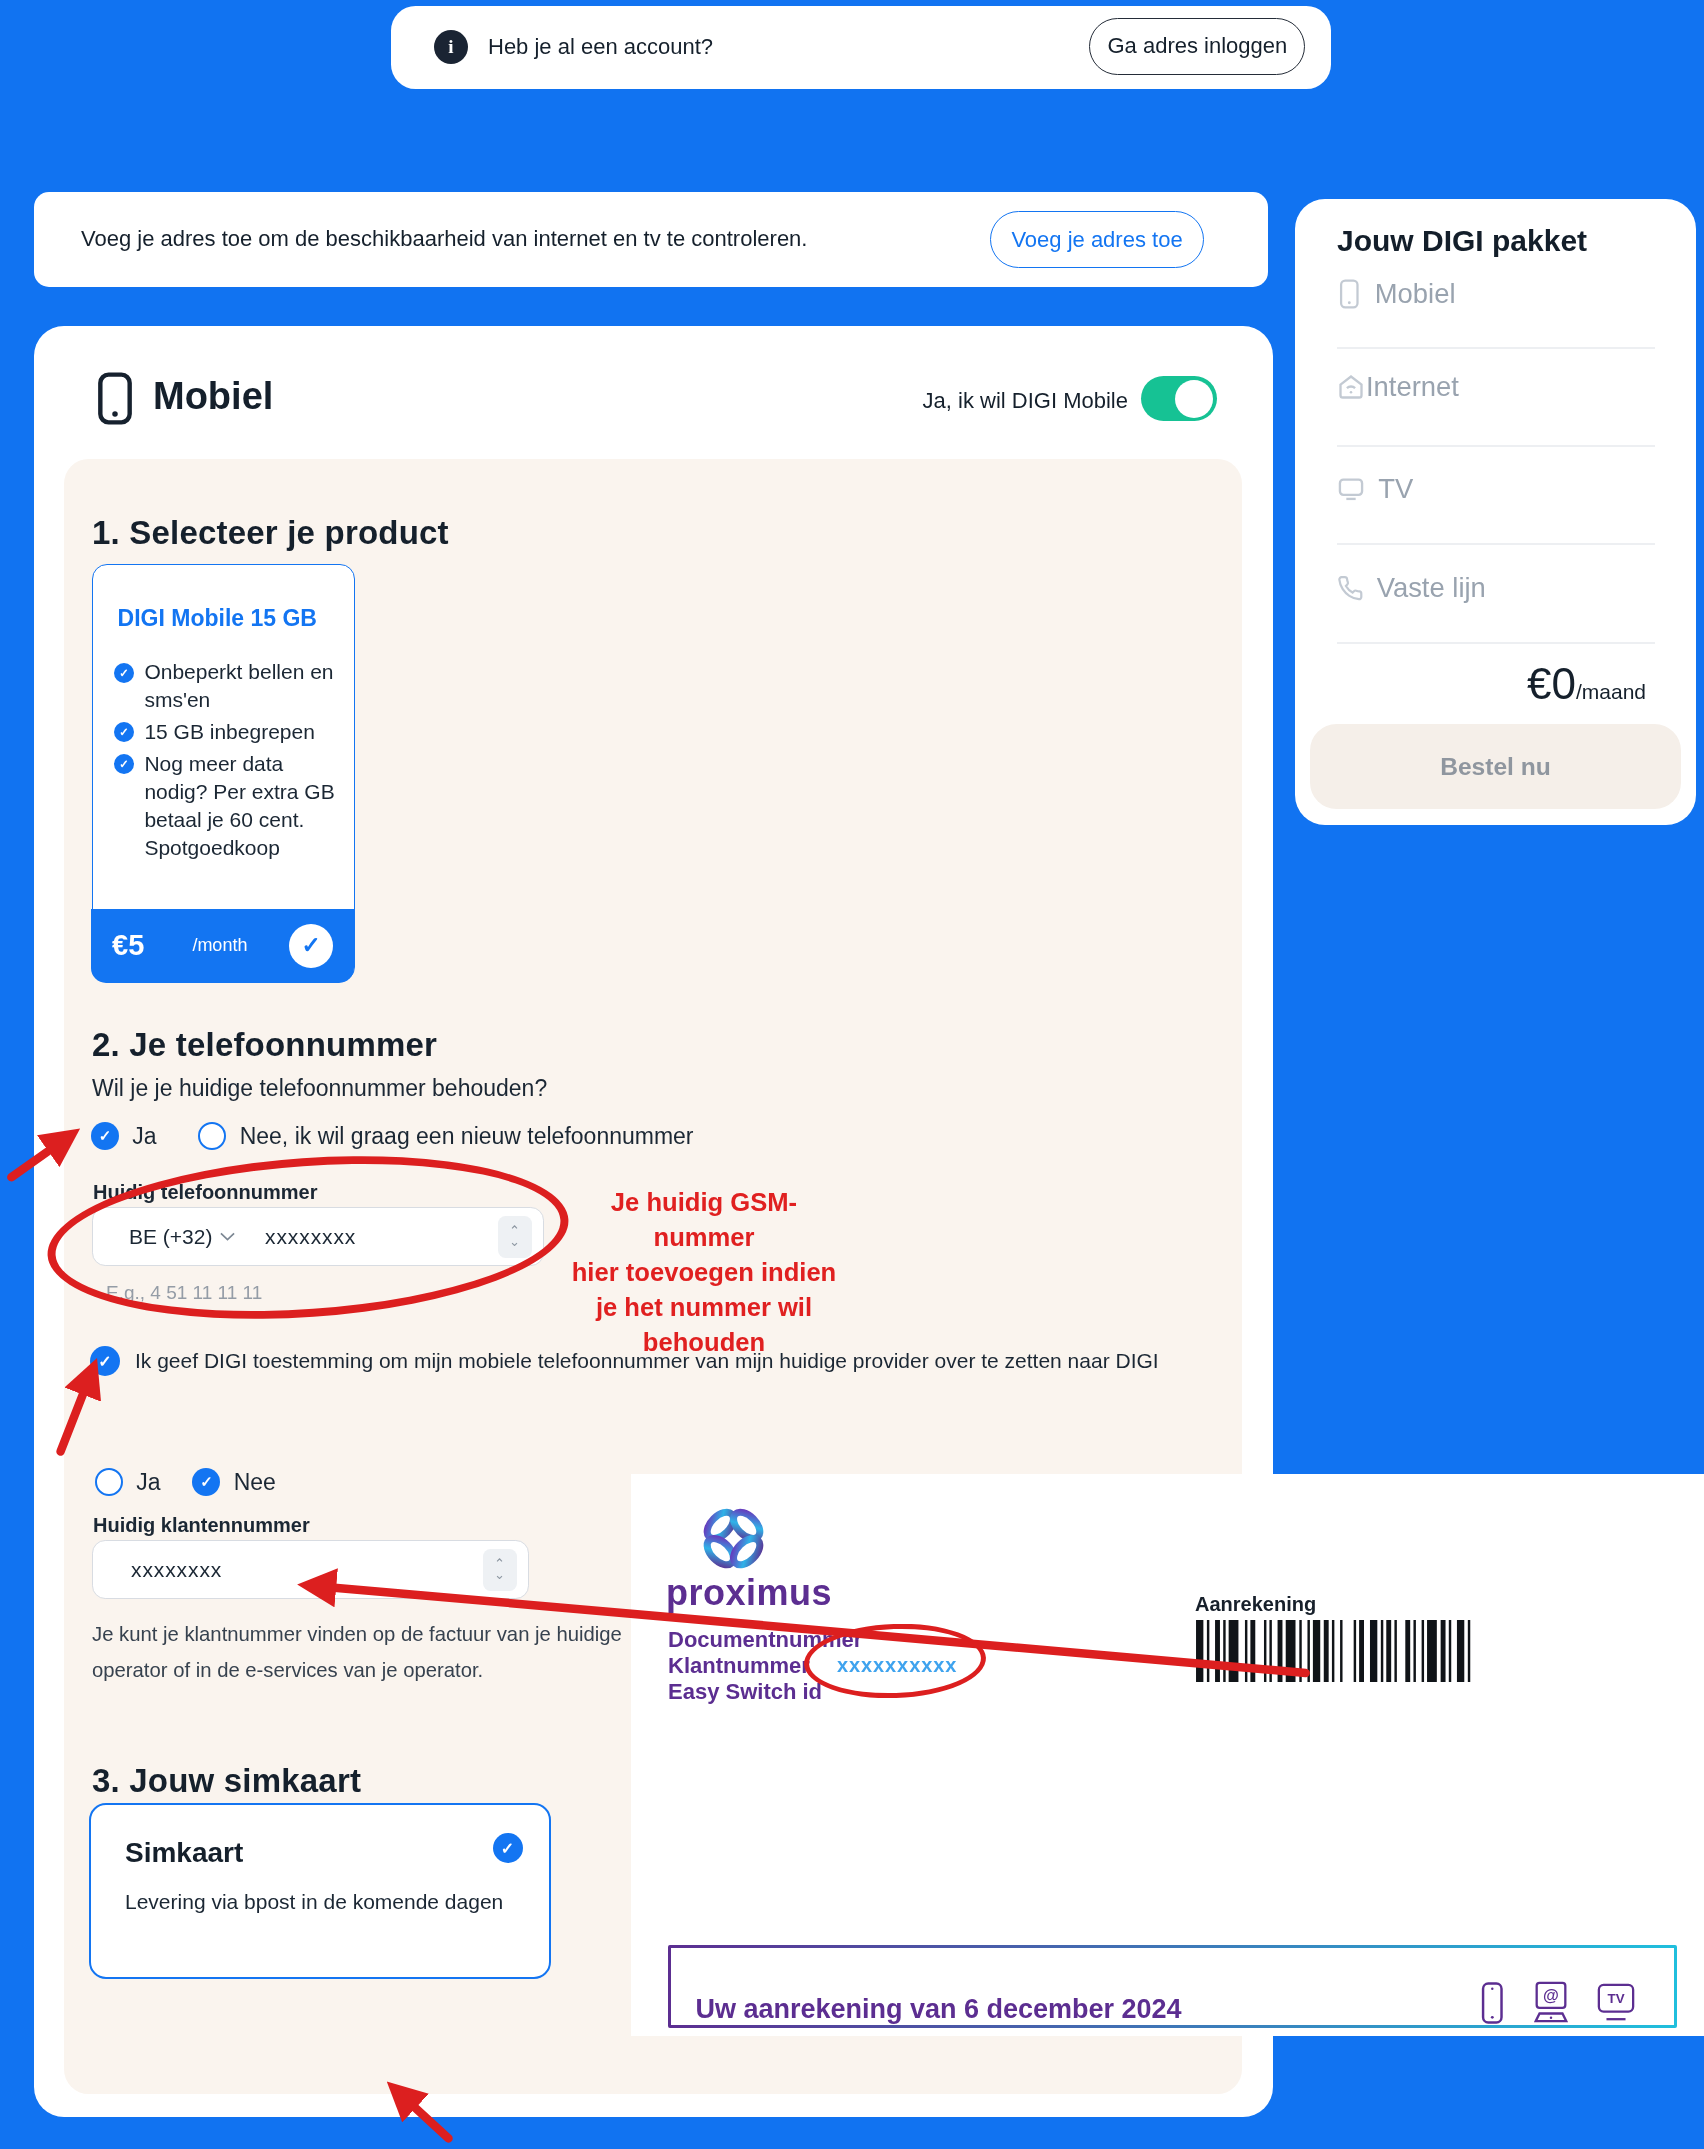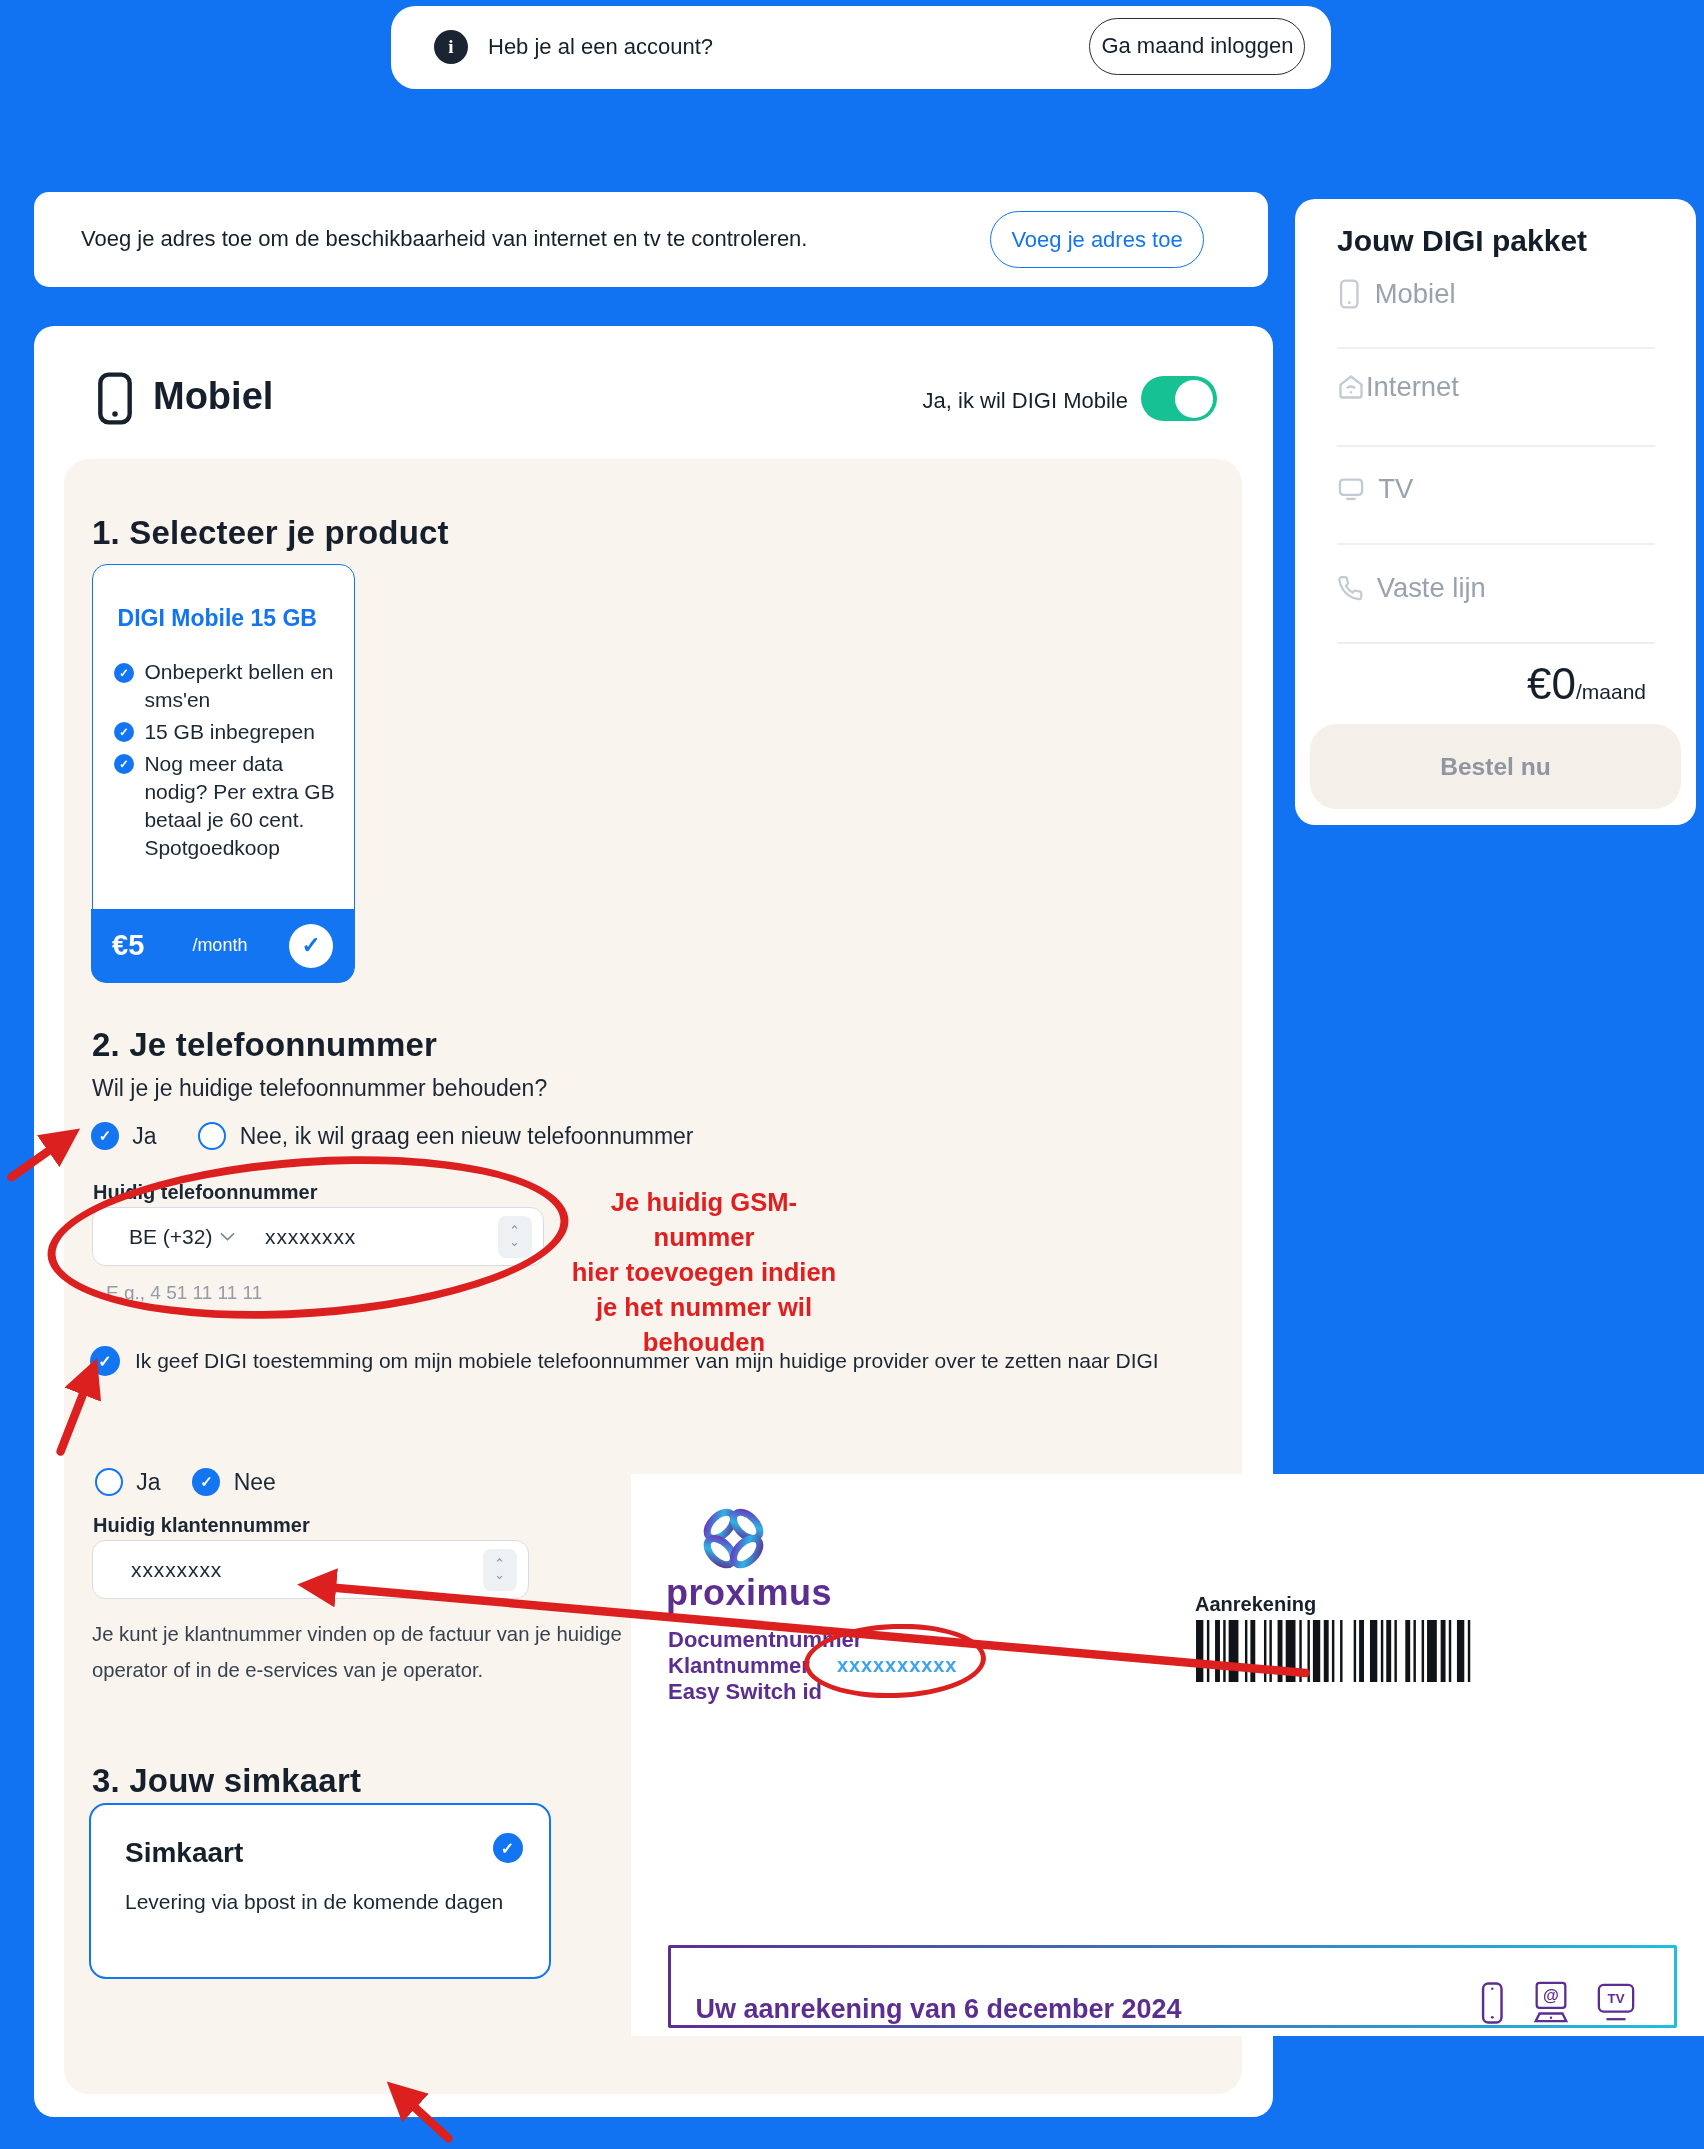--- a/index.html
+++ b/index.html
@@ -1,21 +1,21 @@
 <!DOCTYPE html>
 <html style="--bg-blue: #1173F1; --accent: #1375F2; --deep-blue: #1B2ADF; --toggle-green: #16C294; --beige: #FAF4EE; --navy: #15202C; --text: #1B2734; --gray: #99A3AF; --icon-gray: #C3CAD3; --divider: #EDEFF2; --border: #D8DCE2; --hint: #949CA6; --red: #DC1F1F; --red-text: #E02020; --purple: #5C2E91; --cyan: #20BFDD; --value-blue: #3FA3EE; --bestel-bg: #F5EFE9; --bestel-text: #8F969F;font-size:15px"><head>
 <meta charset="utf-8">
 <style>
   :root{ --w:1704px; --h:2149px; }
   *{box-sizing:border-box; margin:0; padding:0;}
   html,body{width:var(--w); height:var(--h); overflow:hidden;}
   body{font-family:"Liberation Sans", sans-serif; background:var(--bg-blue);}
   #canvas{position:relative; width:var(--w); height:var(--h); background:var(--bg-blue); overflow:hidden;}
   .abs{position:absolute;}
-  .card{background:#fff; border-radius:20px;}
+  .card{background:#fff; border-radius:30px;}
   .navy{color:var(--navy);}
   .h-section{font-size:33px; font-weight:800; color:var(--navy); letter-spacing:0.2px;margin-top:12px;}
   .pill{border-radius:30px; display:flex; align-items:center; justify-content:center; cursor:pointer;}
   .row{display:flex; align-items:center;}
   .divider{height:1.9px; background:var(--divider);}
   .side-label{font-size:27.4px; color:var(--gray);}
   .check-circle{border-radius:50%; background:var(--accent); color:#fff; display:flex; align-items:center; justify-content:center; font-weight:800;}
   .radio-off{border-radius:50%; background:#fff; border:2.4px solid var(--accent);}
   .input{background:#fff; border:1.4px solid var(--border); border-radius:13.2px; display:flex; align-items:center;}
   .input .val{font-size:21px; color:var(--text); letter-spacing:0.9px;}
@@ -31,21 +31,21 @@
   .purple{color:var(--purple);}
 </style>
 </head>
 <body>
 
 <div id="canvas">
 
   <div class="abs card" style="left:391px; top:5.7px; width:940px; height:83px; border-radius:24.6px;">
     <div class="abs" style="left:43px; top:24.6px; width:34px; height:34px; border-radius:50%; background:#1A2433; color:#fff; display:flex; align-items:center; justify-content:center; font-size:19px; font-weight:700; font-family:'Liberation Serif',serif;">i</div>
     <div class="abs navy" style="left:97px; top:28px; font-size:22px;">Heb je al een account?</div>
-    <div class="abs pill" style="right:25.6px; top:12.3px; width:216px; height:57px; border:1.9px solid #242C38; background:#fff; font-size:22px; color:var(--navy);">Ga maand inloggen</div>
+    <div class="abs pill" style="right:25.6px; top:12.3px; width:216px; height:57px; border:1.9px solid #242C38; background:#fff; font-size:22px; color:var(--navy);">Ga adres inloggen</div>
   </div>
 
   <div class="abs" style="left:34px; top:192px; width:1234px; height:95px; background:#fff; border-radius:15px;">
     <div class="abs navy" style="left:47px; top:34px; font-size:22px;">Voeg je adres toe om de beschikbaarheid van internet en tv te controleren.</div>
     <div class="abs pill" style="right:64px; top:19px; width:214px; height:57px; border:1.9px solid var(--accent); color:var(--accent); background:#fff; font-size:22px;">Voeg je adres toe</div>
   </div>
 
   <div class="abs card" style="left:1295px; top:199px; width:401px; height:626px;">
     <div class="abs" style="left:42px; top:24.6px; font-size:30px; font-weight:800; color:#131E2A;">Jouw DIGI pakket</div>
 

